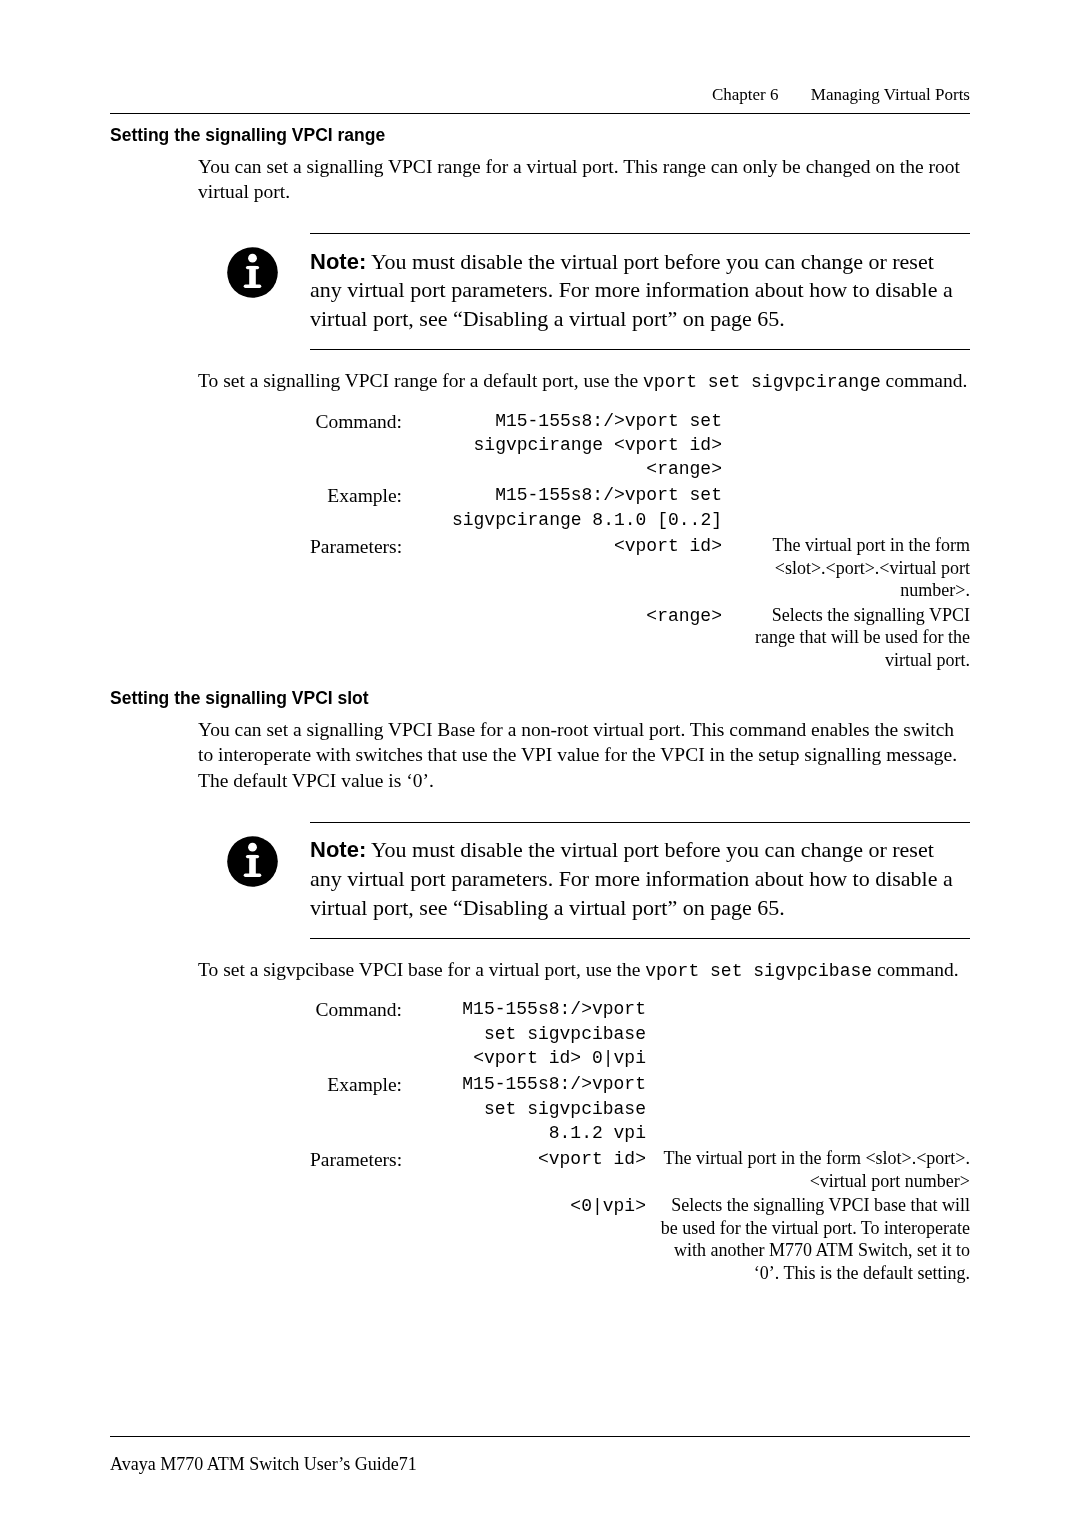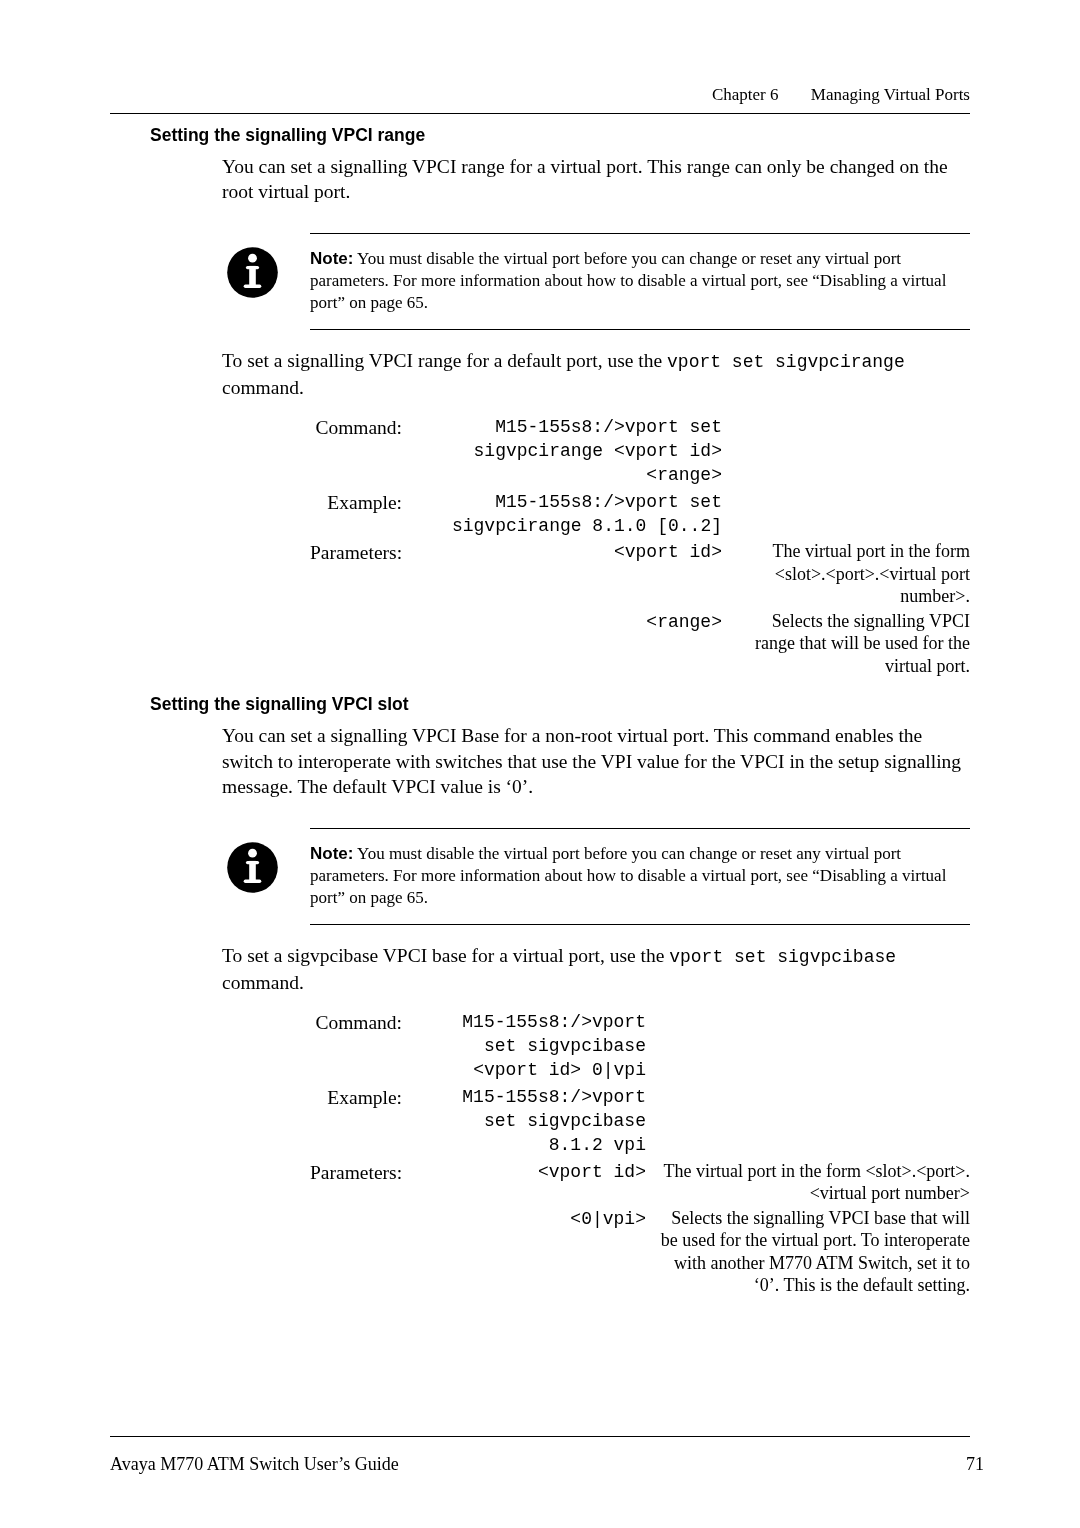--- a/index.html
+++ b/index.html
@@ -27,44 +27,43 @@
     margin-bottom: 6px;
   }
   .top-right .chap { margin-right: 28px; }
   .rule-thin { border: 0; border-top: 1px solid #000; margin: 0; }
   .section-title {
     font-family: Arial, Helvetica, sans-serif;
     font-weight: bold;
     font-size: 17.5px;
     margin-top: 10px;
     margin-bottom: 6px;
-    margin-left: 40px;
   }
   .indented {
-    margin-left: 112px;
+    margin-left: 88px;
   }
   .body-text {
     font-size: 19.5px;
     line-height: 1.32;
   }
   .note-block {
     position: relative;
     margin-top: 28px;
     margin-bottom: 10px;
   }
   .note-rule-top, .note-rule-bot {
     border: 0;
     border-top: 1px solid #000;
     margin-left: 200px;
     margin-right: 0;
   }
   .note-content {
     margin-left: 200px;
     padding: 4px 0 6px 0;
-    font-size: 17px;
+    font-size: 22px;
     line-height: 1.3;
   }
   .info-icon {
     position: absolute;
     left: 115px;
     top: 12px;
     width: 55px;
     height: 55px;
   }
   .info-icon svg { display: block; }
@@ -113,21 +112,20 @@
     border: 0;
     border-top: 1px solid #000;
   }
   .footer-text {
     position: absolute;
     left: 110px;
     right: 96px;
     bottom: 52px;
     font-size: 18px;
     display: flex;
-    justify-content: space-between;
   }
 </style>
 </head>
 <body>
 
 <div class="page">
 
   <div class="top-right">
     <span class="chap">Chapter 6</span>
     <span>Managing Virtual Ports</span>

